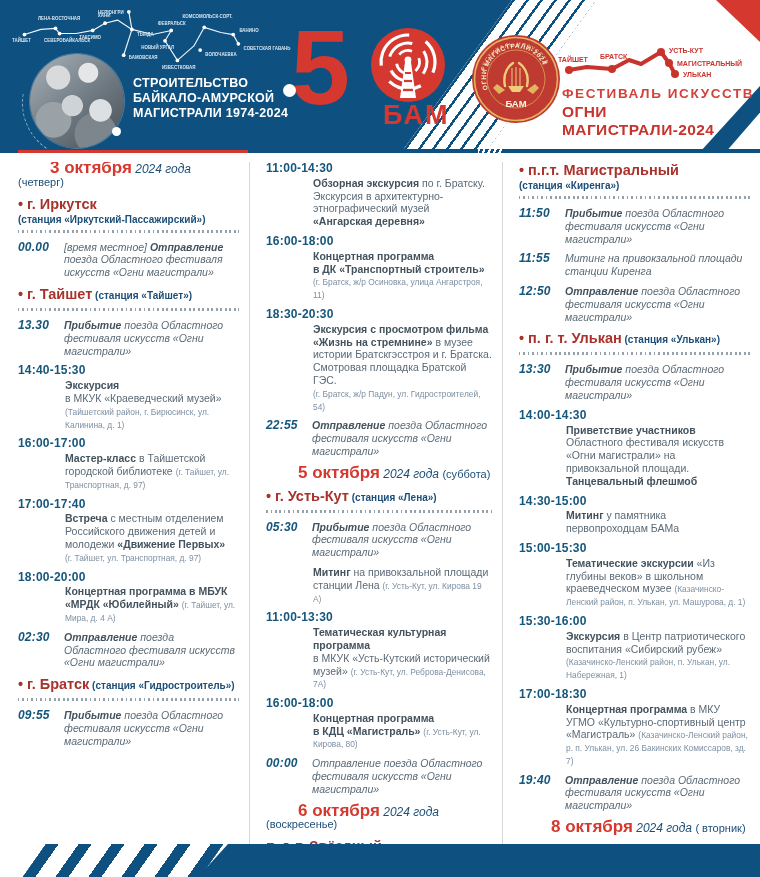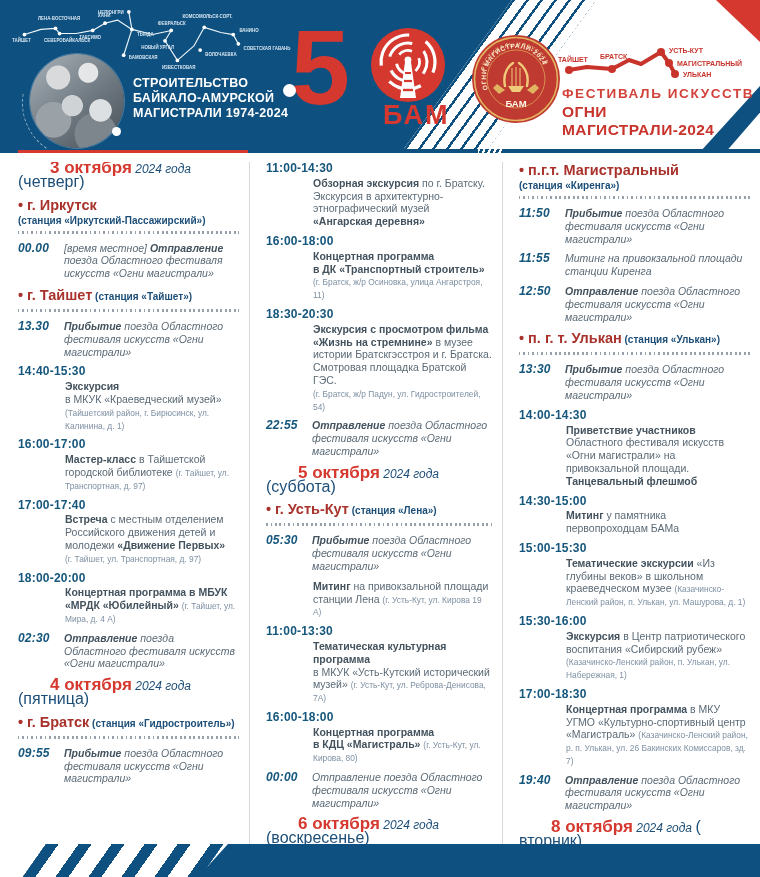--- a/index.html
+++ b/index.html
@@ -67,21 +67,21 @@
            grid-template-columns:250px 253px 257px;}
   .col{padding:0 10px 0 18px;overflow:hidden;}
   .col.c2{padding-left:16px;}
   .col.c3{padding-left:16px;}
   .col.c1,.col.c2{border-right:1px solid #d4d9dd;}
   .blk{margin-bottom:7px;font-size:10.5px;line-height:12.8px;color:#5b6a76;}
   .date-blk{margin-top:9px;margin-bottom:7px;}
   .col .blk:first-child{margin-top:0;}
   .date-day{color:#d5382e;font-size:17px;font-weight:bold;margin-left:32px;}
   .date-year{color:#1c4e78;font-size:12px;font-style:italic;}
-  .date-week{color:#1c4e78;font-size:16px;}
+  .date-week{color:#1c4e78;font-size:11px;}
   .city-blk{margin-bottom:0;line-height:16px;}
   .city-name{color:#a9332c;font-size:14.5px;font-weight:bold;}
   .city-station{color:#1c4e78;font-size:10px;font-weight:bold;}
   .city-station-line{line-height:12px;}
   .dotted{height:3px;margin:4px 0 8px;
           background:repeating-linear-gradient(90deg,#97a1ab 0 1.5px,transparent 1.5px 4.5px);}
   .ev.inline{display:flex;font-style:italic;}
   .ev-time{font-weight:bold;color:#15567c;font-size:12px;letter-spacing:.2px;}
   .ev.inline .ev-time{width:46px;flex:none;}
   .ev.inline .ev-text{flex:1;}
@@ -247,21 +247,20 @@
           <div class="ev-body"><span class="s-b">Встреча</span><span class="s-n"> с местным отделением Российского движения детей и молодежи </span><span class="s-b">«Движение Первых»</span><br><span class="s-l">(г. Тайшет, ул. Транспортная, д. 97)</span></div>
         </div>
         <div class="blk ev stacked">
           <div class="ev-timerow"><span class="ev-time">18:00-20:00</span></div>
           <div class="ev-body"><span class="s-b">Концертная программа в МБУК «МРДК «Юбилейный» </span><span class="s-l">(г. Тайшет, ул. Мира, д. 4 А)</span></div>
         </div>
         <div class="blk ev inline">
           <span class="ev-time">02:30</span>
           <span class="ev-text"><span class="s-b">Отправление</span><span class="s-n"> поезда Областного фестиваля искусств «Огни магистрали»</span></span>
         </div>
-        <div class="blk date-blk"><span class="date-day">4 октября</span><span class="date-year"> 2024 года </span><span class="date-week">(пятница)</span></div>
         <div class="blk city-blk"><span class="city-name">• г. Братск</span><span class="city-station"> (станция «Гидростроитель»)</span></div>
         <div class="dotted"></div>
         <div class="blk ev inline">
           <span class="ev-time">09:55</span>
           <span class="ev-text"><span class="s-b">Прибытие</span><span class="s-n"> поезда Областного фестиваля искусств «Огни магистрали»</span></span>
         </div>
       </div>
     <div class="col c2">
         <div class="blk ev stacked">
           <div class="ev-timerow"><span class="ev-time">11:00-14:30</span></div>

